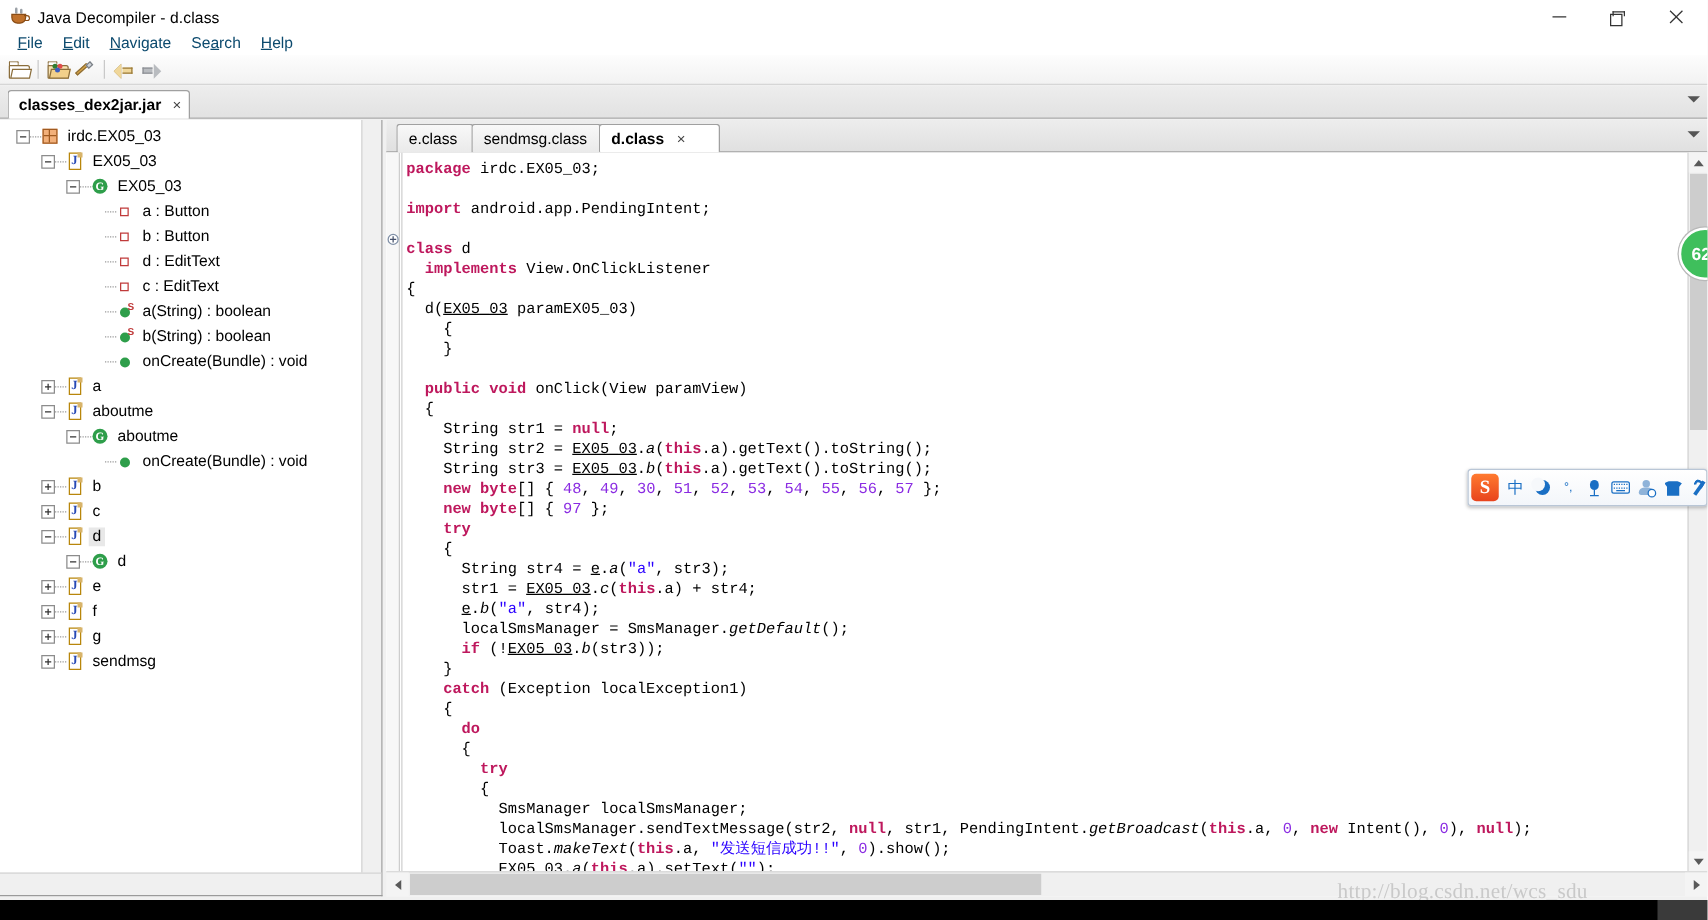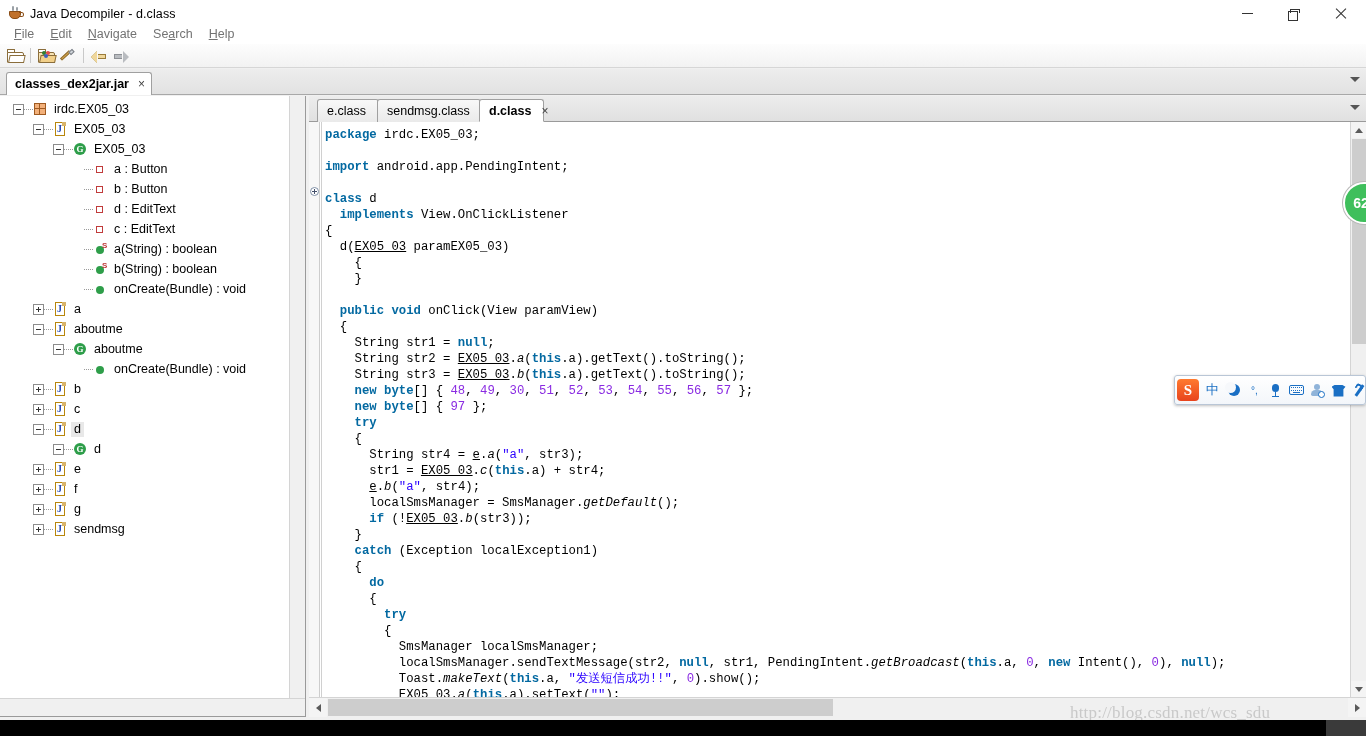--- a/index.html
+++ b/index.html
@@ -75,21 +75,21 @@
 
   
   .menubar {
     position: absolute; left: 0; top: 24px;
     width: 1366px; height: 20px;
     background: #ffffff;
     display: flex; align-items: center;
     padding-left: 6px;
   }
   .menu-item {
-    font-size: 12.5px; color: #737373;
+    font-size: 12.5px; color: #0c4a6e;
     padding: 1px 8px;
     line-height: 16px;
   }
   .menu-item u { text-decoration: underline; }
 
   
   .toolbar {
     position: absolute; left: 0; top: 44px;
     width: 1366px; height: 24px;
     background: linear-gradient(#fdfdfd, #f2f2f2);
@@ -305,21 +305,21 @@
   }
   .code-sep {
     position:absolute; left: 12px; top: 0; width: 1px; height: 575px; background: #d0d0d0;
   }
   pre.code {
     position: absolute; left: 16px; top: 5px; margin: 0;
     font-family: "Liberation Mono", "DejaVu Sans Mono", monospace;
     font-size: 12.3px; line-height: 16px;
     color: #000; white-space: pre;
   }
-  .kw { color: #0369a1; font-weight: bold; }
+  .kw { color: #be185d; font-weight: bold; }
   .num { color: #8a2be2; }
   .str { color: #2a00ff; }
   .it { font-style: italic; }
   .ul { text-decoration: underline; }
 
   
   .vscroll {
     position: absolute; right: 0; top: 26px; width: 16px; height: 575px;
     background: #f0f0f0; border-left: 1px solid #d4d4d4;
   }
@@ -766,21 +766,21 @@
 
   <div class="editor-panel">
     <div class="code-tabbar" id="code-tabbar">
       <div class="chevron"></div>
     <div class="code-tab" style="left: 8px; width: 62px;">
           <span>e.class</span>
         </div>
         <div class="code-tab" style="left: 68px; width: 104px;">
           <span>sendmsg.class</span>
         </div>
-        <div class="code-tab active" style="left: 170px; width: 65px;">
+        <div class="code-tab active" style="left: 170px; width: 97px;">
           <span>d.class</span>
           <span class="close-x">×</span>
         </div>
       </div>
 
     <div class="code-area">
       <div class="gutter">
         <div class="fold-marker" style="top:65px;"></div>
       </div>
       <div class="code-sep"></div>

